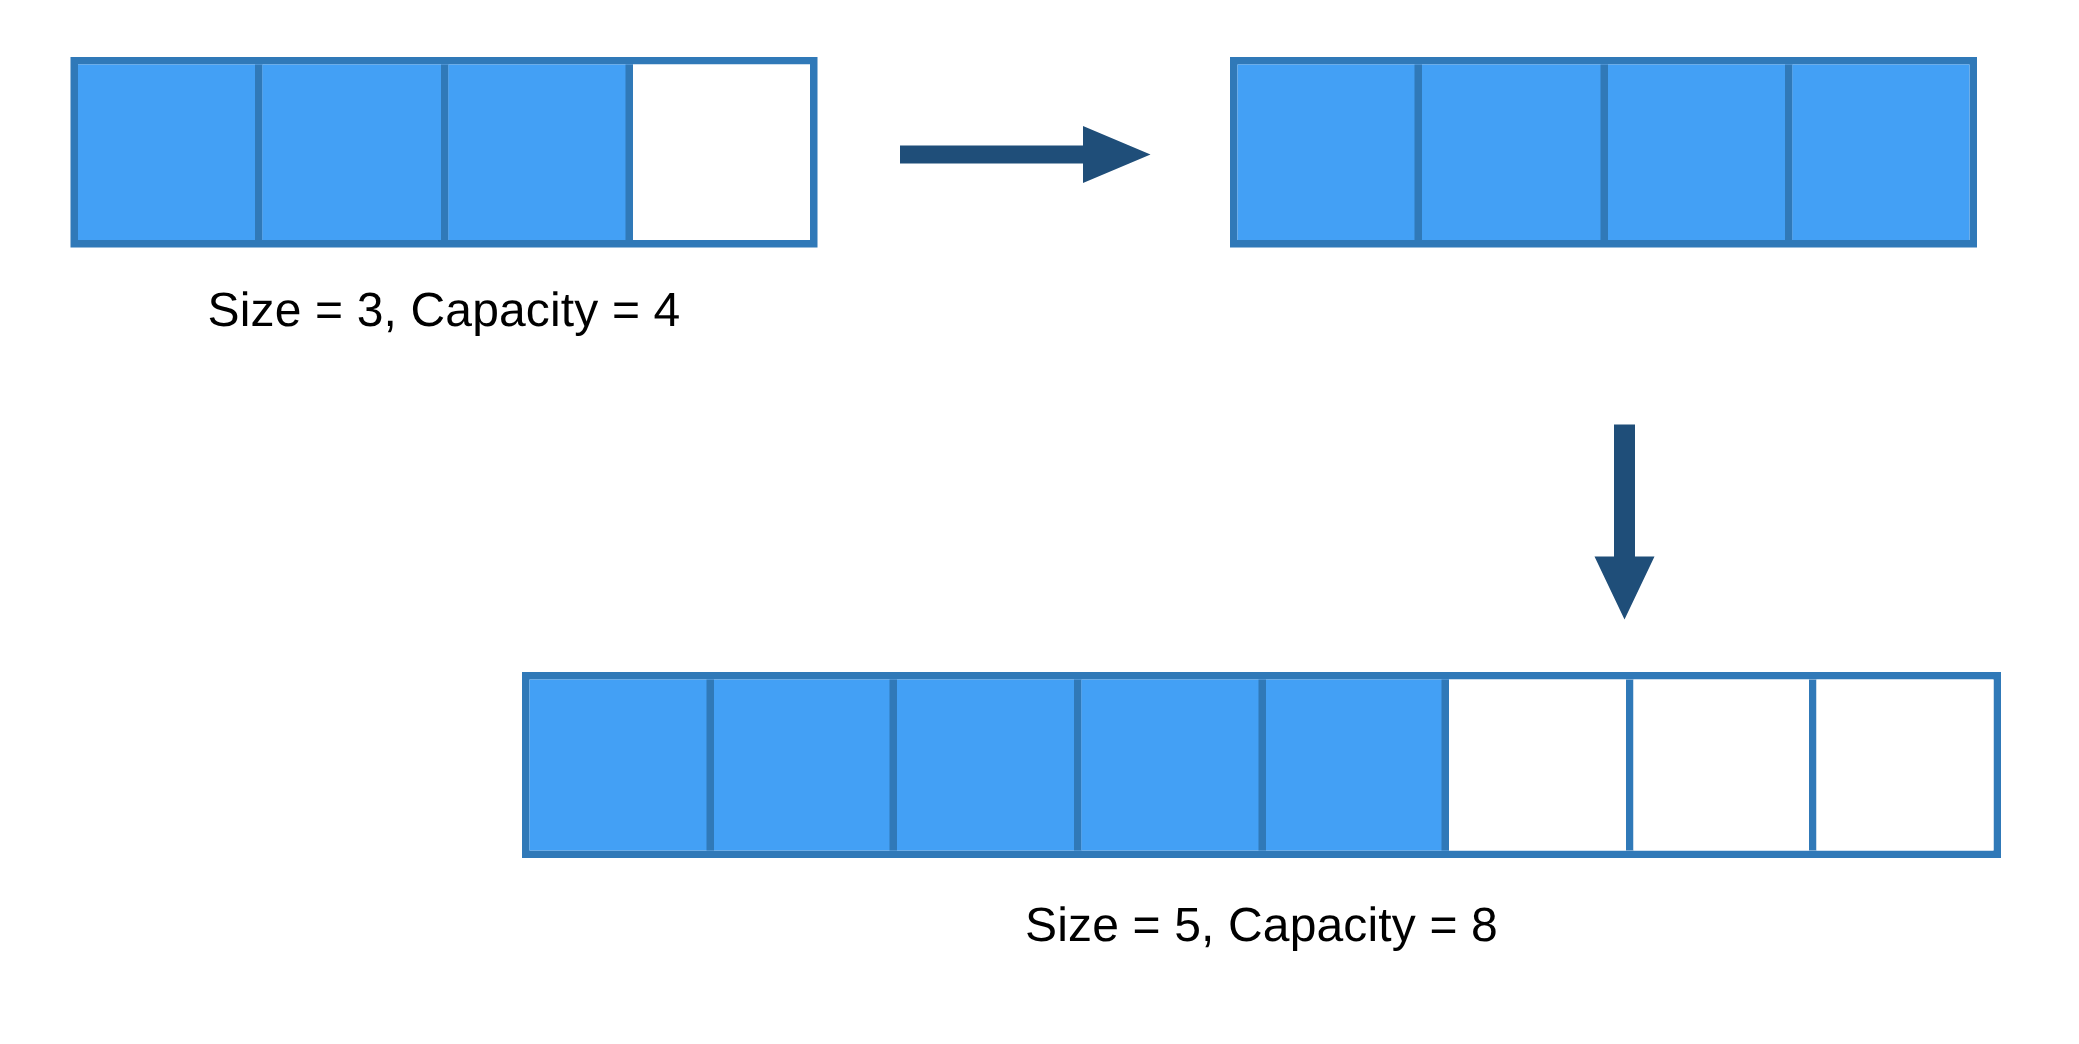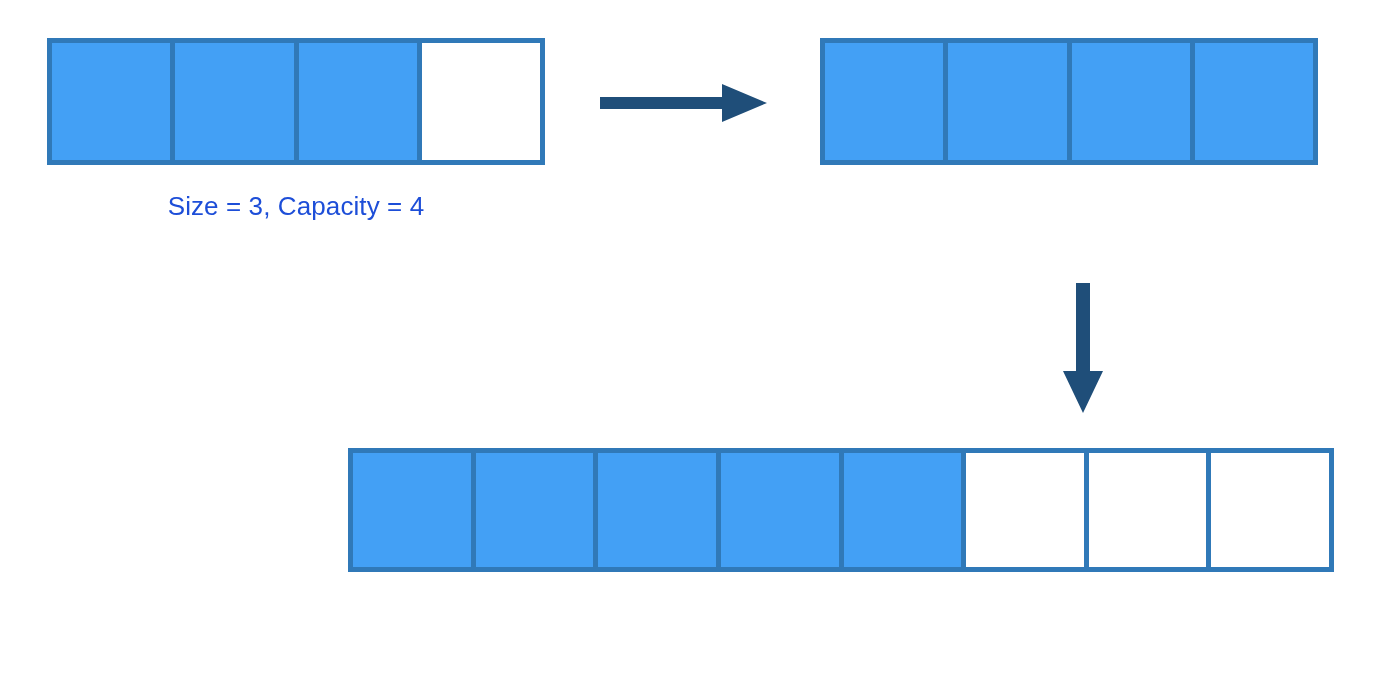--- a/index.html
+++ b/index.html
@@ -38,22 +38,22 @@
   .cell:last-child {
     border-right: none;
   }
   .cell.filled {
     background: #43A0F5;
   }
 
   
   .caption {
     position: absolute;
-    color: #1d4ed8;
-    font-size: 26px;
+    color: #000000;
+    font-size: 32px;
     line-height: 36px;
     letter-spacing: 0.1px;
     white-space: nowrap;
     text-align: center;
   }
 
   
   .arrow {
     position: absolute;
   }
@@ -100,14 +100,15 @@
       <div class="cell filled" style="flex: 1 1 0px;"></div>
       <div class="cell filled" style="flex: 1 1 0px;"></div>
       <div class="cell filled" style="flex: 1 1 0px;"></div>
       <div class="cell filled" style="flex: 1 1 0px;"></div>
       <div class="cell filled" style="flex: 1 1 0px;"></div>
       <div class="cell" style="flex: 1 1 0px;"></div>
       <div class="cell" style="flex: 1 1 0px;"></div>
       <div class="cell" style="flex: 1 1 0px;"></div>
     </div>
 
+  <div class="caption" style="left:348px; top:598px; width:986px;">Size = 5, Capacity = 8</div>
 
 </div>
 
 </body></html>

